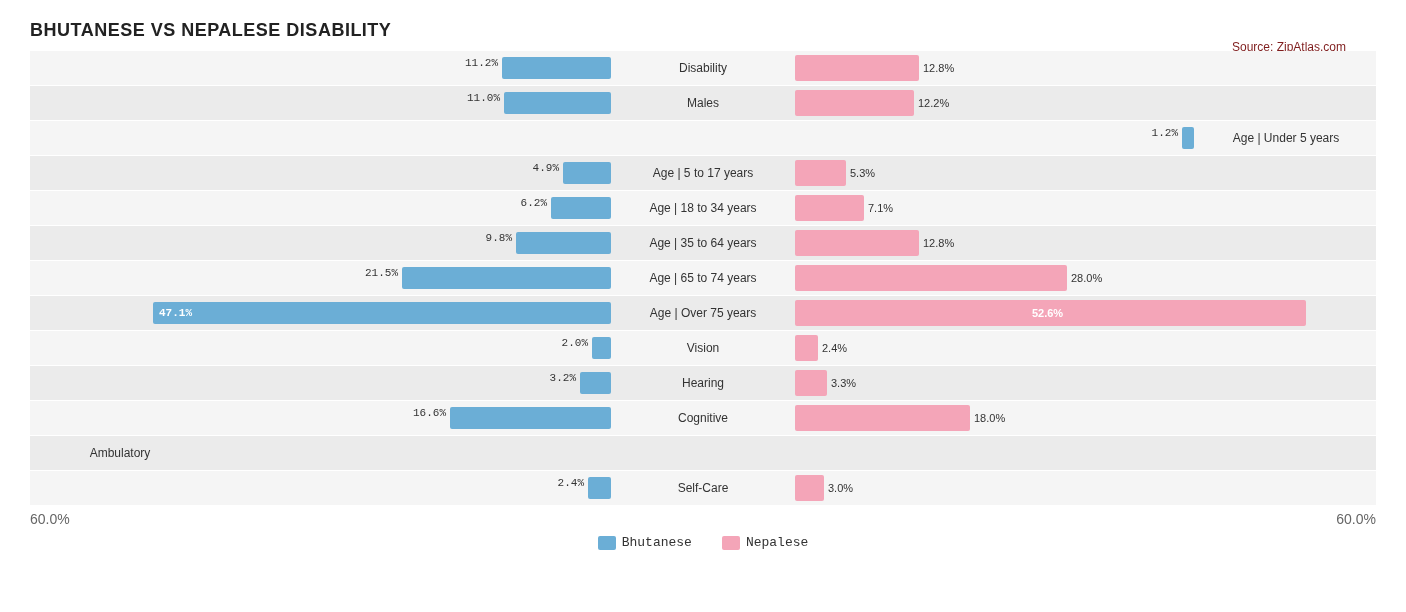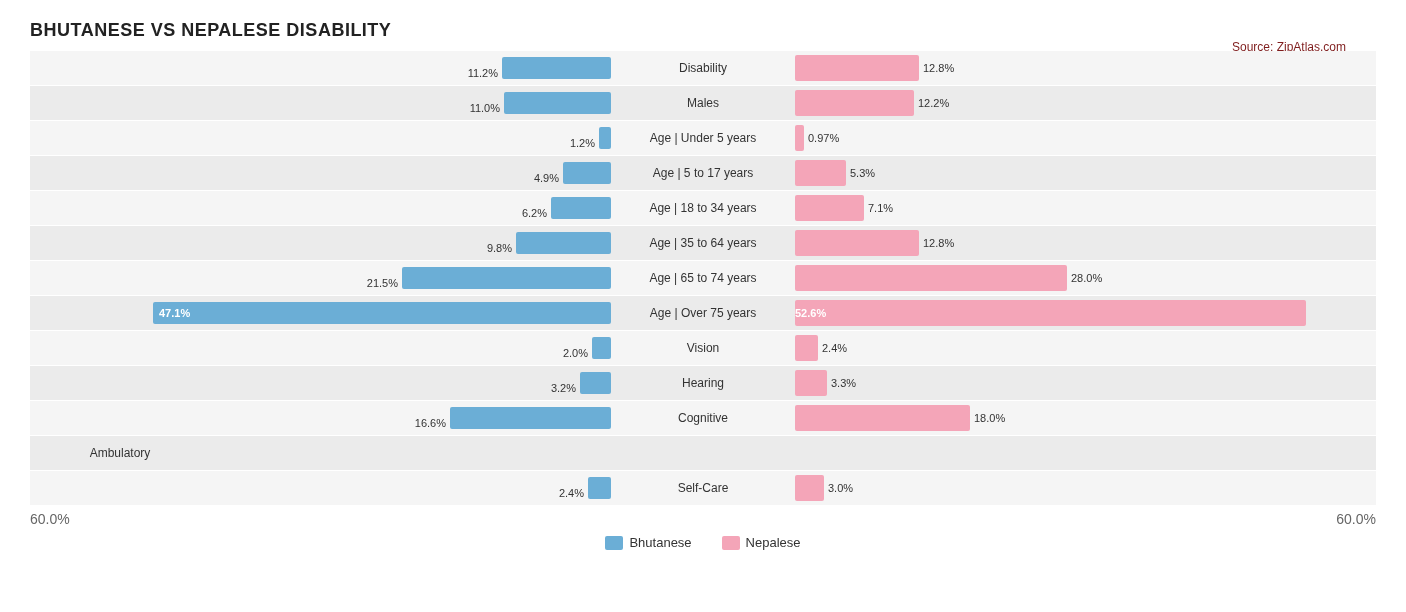--- a/index.html
+++ b/index.html
@@ -38,23 +38,24 @@
     .row:nth-child(odd) {
       background: #f5f5f5;
     }
     .row:nth-child(even) {
       background: #ebebeb;
     }
     .bar-left-container {
       flex: 1;
       display: flex;
       justify-content: flex-end;
-      align-items: flex-end;
+      align-items: flex-start;
       padding-right: 2px;
       position: relative;
+      font-family: Liberation Mono, monospace;
     }
     .bar-right-container {
       flex: 1;
       display: flex;
       justify-content: flex-start;
       align-items: center;
       padding-left: 2px;
       position: relative;
     }
     .label-center {
@@ -74,21 +75,21 @@
       display: flex;
       align-items: center;
       justify-content: flex-start;
     }
     .bar-pink {
       background: #f4a5b8;
       height: 26px;
       border-radius: 2px;
       display: flex;
       align-items: center;
-      justify-content: flex-start;
+      justify-content: center;
     }
     .val-left {
       font-size: 11px;
       color: #333;
       margin-right: 4px;
       white-space: nowrap;
       flex-shrink: 0;
     }
     .val-right {
       font-size: 11px;
@@ -126,20 +127,21 @@
       justify-content: center;
       gap: 30px;
       margin-top: 8px;
     }
     .legend-item {
       display: flex;
       align-items: center;
       gap: 6px;
       font-size: 13px;
       color: #333;
+      font-family: Liberation Mono, monospace;
     }
     .legend-box {
       width: 18px;
       height: 14px;
       border-radius: 2px;
     }
     
     
   </style>
 </head>
@@ -172,24 +174,20 @@
             <div class="bar-pink" style="width: 119px;"></div>
             <span class="val-right">12.2%</span>
           </div>
         </div>
         <div class="row">
           <div class="bar-left-container">
             <span class="val-left">1.2%</span>
             <div class="bar-blue" style="width: 12px;"></div>
           </div>
           <div class="label-center">Age | Under 5 years</div>
-          <div class="bar-right-container">
-            <div class="bar-pink" style="width: 9px;"></div>
-            <span class="val-right">0.97%</span>
-          </div>
         </div>
         <div class="row">
           <div class="bar-left-container">
             <span class="val-left">4.9%</span>
             <div class="bar-blue" style="width: 48px;"></div>
           </div>
           <div class="label-center">Age | 5 to 17 years</div>
           <div class="bar-right-container">
             <div class="bar-pink" style="width: 51px;"></div>
             <span class="val-right">5.3%</span>

